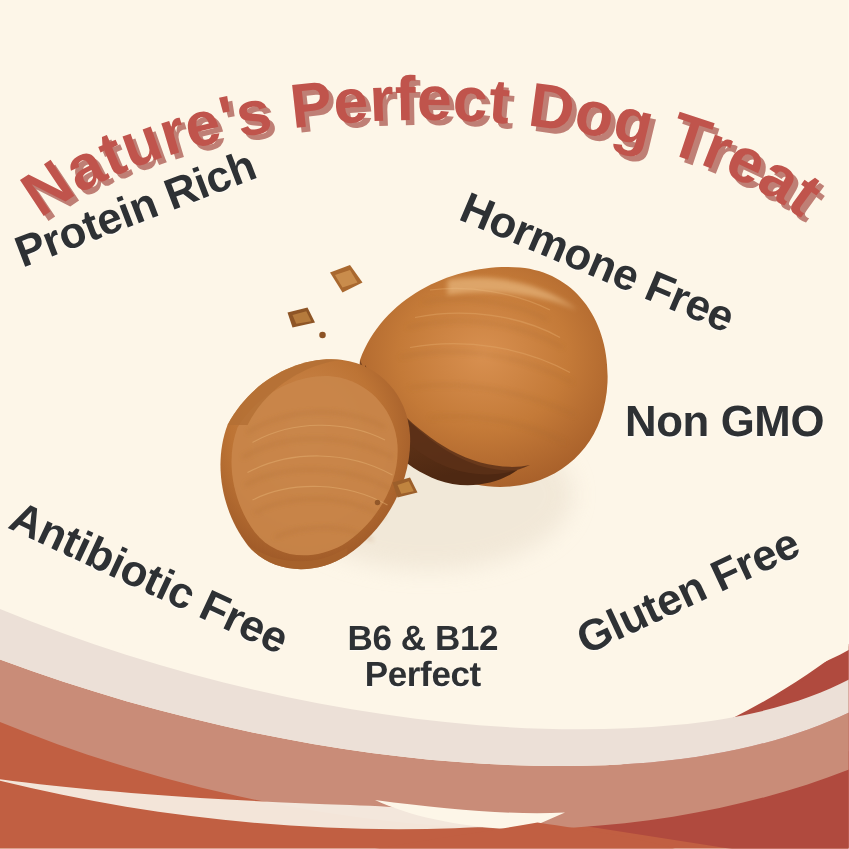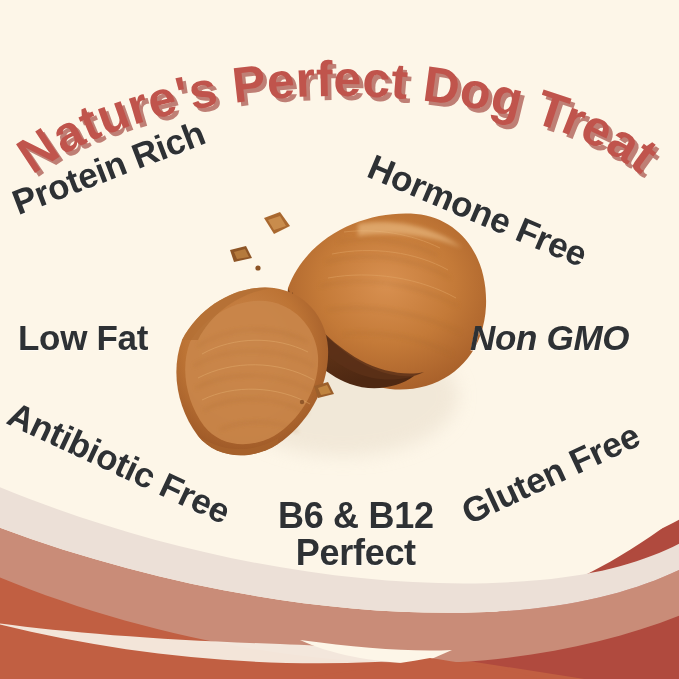--- a/index.html
+++ b/index.html
@@ -58,24 +58,24 @@
     font-size: 35px;
     letter-spacing: -0.3px;
     white-space: nowrap;
     line-height: 1.03;
     text-shadow: 0 1px 0 rgba(255,255,255,0.55);
   }
 
   #feat-protein-rich   { left: 14px;  top: 186px; transform: rotate(-21deg); transform-origin: left center; }
   #feat-hormone-free   { left: 370px; top: 147px; transform: rotate(23deg);  transform-origin: left center; }
   #feat-low-fat        { left: 18px;  top: 320px; }
-  #feat-non-gmo        { left: 470px; top: 320px; font-style: italic; }
+  #feat-non-gmo        { left: 500px; top: 320px; }
   #feat-antibiotic-free{ left: 10px;  top: 394px; transform: rotate(25deg);  transform-origin: left center; }
   #feat-gluten-free    { left: 464px; top: 496px; transform: rotate(-25deg); transform-origin: left center; }
-  #feat-b-vitamins     { left: 278px; top: 497px; text-align: center; font-size: 36px; }
+  #feat-b-vitamins     { left: 278px; top: 497px; text-align: center; font-size: 28px; }
 </style>
 </head>
 <body>
 
 <div id="poster">
 
   <svg id="swoosh" viewBox="0 0 679 679">
     <defs>
       <clipPath id="posterClip">
           <rect x="0" y="0" width="679" height="679"></rect>
@@ -199,21 +199,20 @@
     </text>
     <text fill="#c0544c">
       <textPath href="#arcPath" startOffset="50%" text-anchor="middle">Nature's Perfect Dog Treat</textPath>
     </text>
   </svg>
 
   <div class="feat" id="feat-protein-rich">Protein Rich</div>
 
   <div class="feat" id="feat-hormone-free">Hormone Free</div>
 
-  <div class="feat" id="feat-low-fat">Low Fat</div>
 
   <div class="feat" id="feat-non-gmo">Non GMO</div>
 
   <div class="feat" id="feat-antibiotic-free">Antibiotic Free</div>
 
   <div class="feat" id="feat-b-vitamins">
     <div>B6 &amp; B12</div>
     <div>Perfect</div>
   </div>
 

